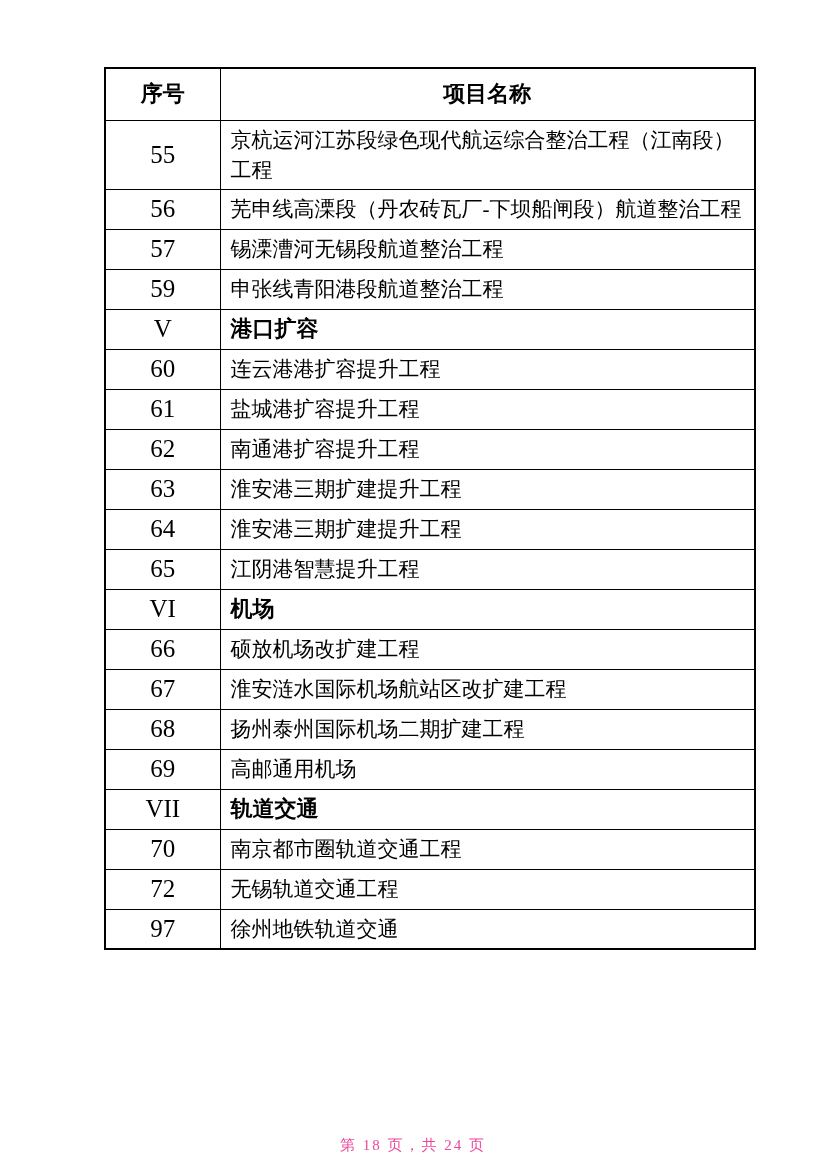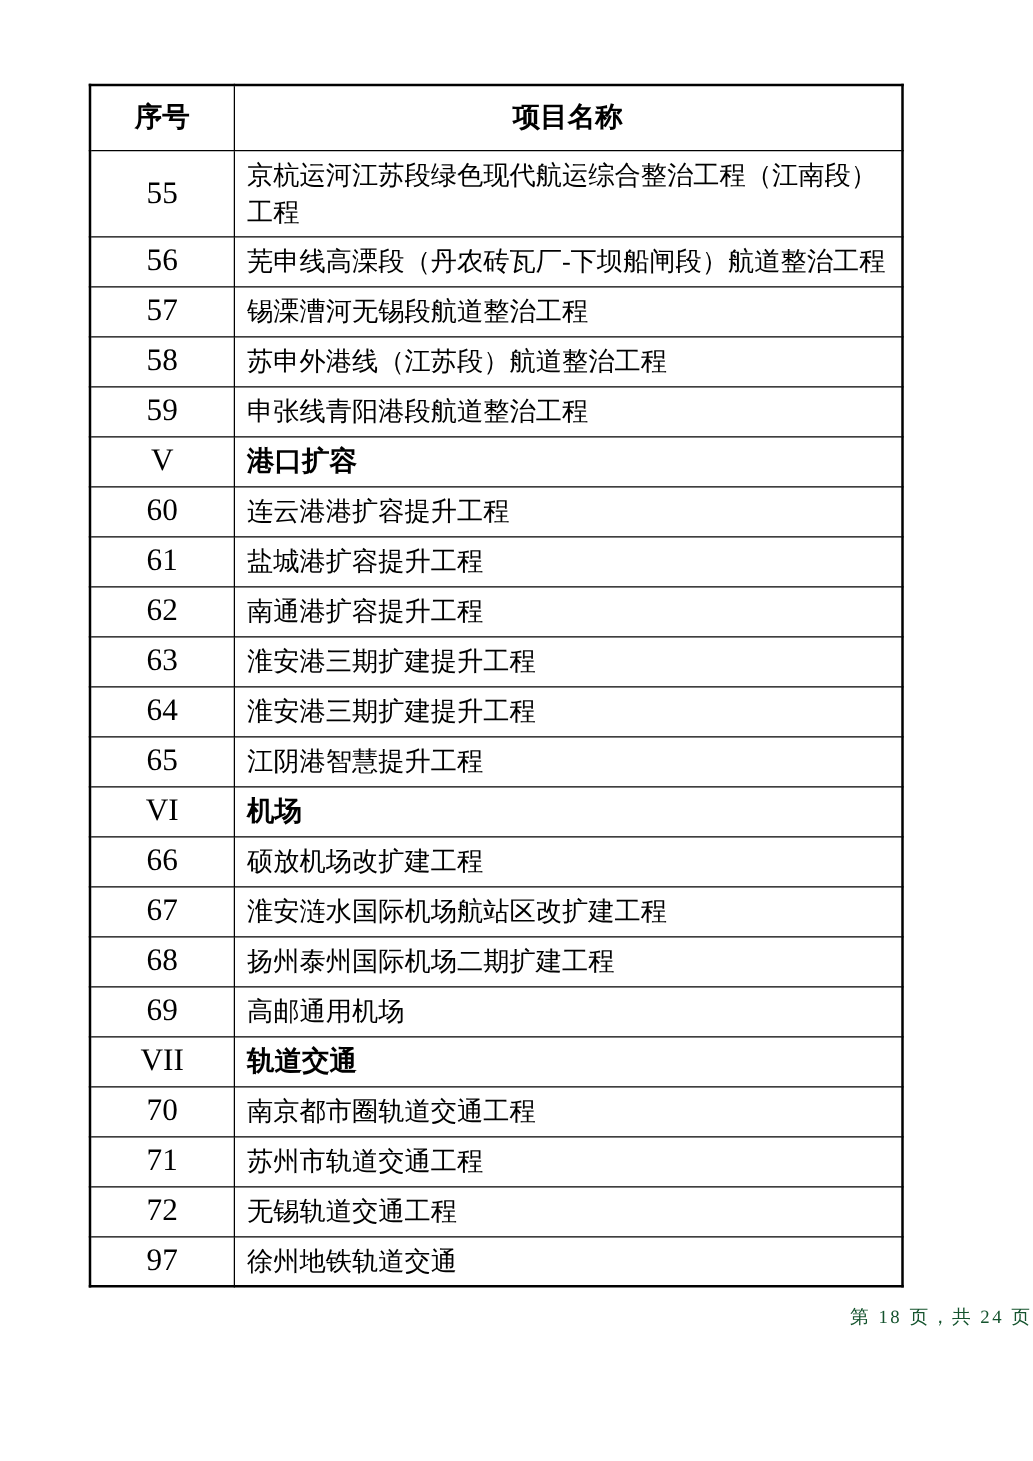--- a/index.html
+++ b/index.html
@@ -11,21 +11,21 @@
     position: relative;
     width: 826px;
     height: 1169px;
     background: #ffffff;
     font-family: "Liberation Serif", "DejaVu Serif", serif;
     color: #000000;
     overflow: hidden;
   }
   table.project-table {
     position: absolute;
-    left: 71px;
+    left: 104px;
     top: 67px;
     width: 650px;
     border-collapse: collapse;
     table-layout: fixed;
     border: 2px solid #000000;
   }
   table.project-table col.c-num  { width: 115px; }
   table.project-table col.c-name { width: 535px; }
   table.project-table th,
   table.project-table td {
@@ -55,26 +55,26 @@
     word-break: break-all;
     margin-top: 23px;
   }
   table.project-table tr.section td.name {
     font-weight: bold;
     font-size: 22px;
   }
   .page-footer {
     position: absolute;
     left: 0;
-    top: 1044px;
+    top: 1136px;
     width: 100%;
-    text-align: right;
+    text-align: center;
     font-size: 15px;
     letter-spacing: 2px;
-    color: #14532d;
+    color: #ec4899;
   }
 </style>
 </head>
 <body>
 
 <div class="page">
 
   <table class="project-table">
     <colgroup>
       <col class="c-num">
@@ -91,24 +91,20 @@
           <td class="num">55</td>
           <td class="name">京杭运河江苏段绿色现代航运综合整治工程（江南段）工程</td>
         </tr>
         <tr>
           <td class="num">56</td>
           <td class="name">芜申线高溧段（丹农砖瓦厂-下坝船闸段）航道整治工程</td>
         </tr>
         <tr>
           <td class="num">57</td>
           <td class="name">锡溧漕河无锡段航道整治工程</td>
-        </tr>
-        <tr>
-          <td class="num">58</td>
-          <td class="name">苏申外港线（江苏段）航道整治工程</td>
         </tr>
         <tr>
           <td class="num">59</td>
           <td class="name">申张线青阳港段航道整治工程</td>
         </tr>
         <tr class="section">
           <td class="num">V</td>
           <td class="name">港口扩容</td>
         </tr>
         <tr>
@@ -157,24 +153,20 @@
         </tr>
         <tr class="section">
           <td class="num">VII</td>
           <td class="name">轨道交通</td>
         </tr>
         <tr>
           <td class="num">70</td>
           <td class="name">南京都市圈轨道交通工程</td>
         </tr>
         <tr>
-          <td class="num">71</td>
-          <td class="name">苏州市轨道交通工程</td>
-        </tr>
-        <tr>
           <td class="num">72</td>
           <td class="name">无锡轨道交通工程</td>
         </tr>
         <tr>
           <td class="num">97</td>
           <td class="name">徐州地铁轨道交通</td>
         </tr>
       </tbody>
   </table>
 

